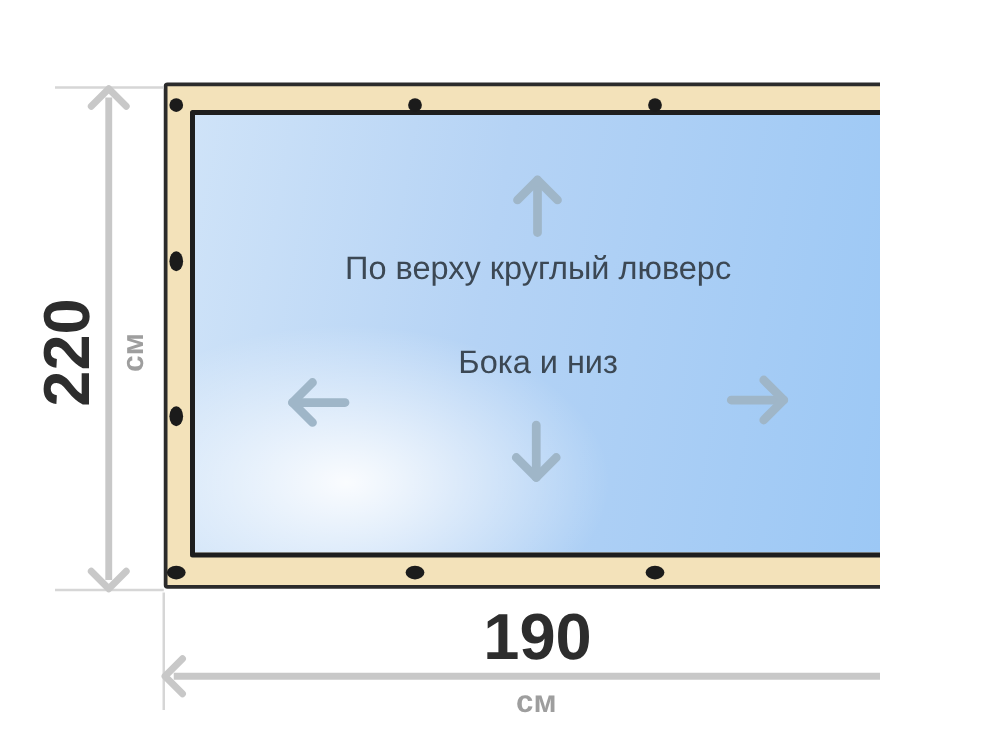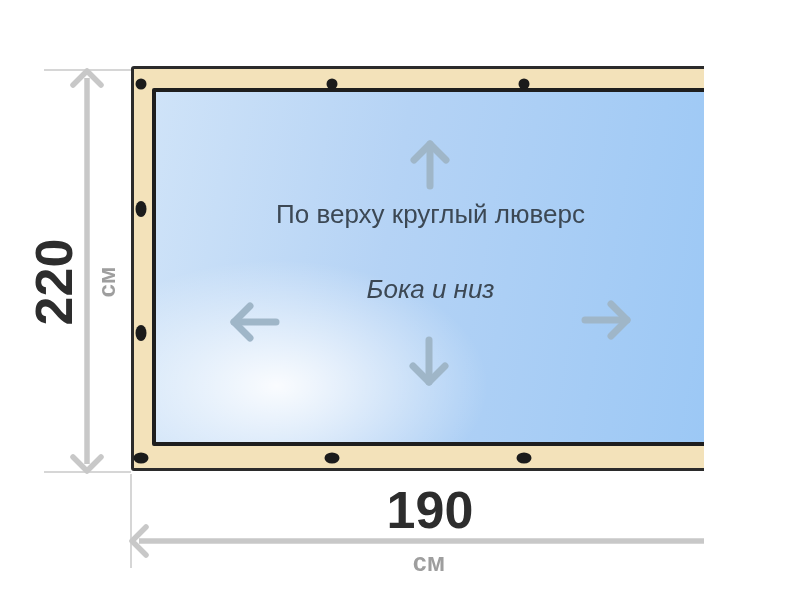--- a/index.html
+++ b/index.html
@@ -59,21 +59,21 @@
   .note {
     position: absolute;
     left: 152px;
     width: 557px;
     text-align: center;
     color: var(--note-text, #3c4854);
     font-size: 26px;
     line-height: 34px;
   }
   .note-top    { top: 197px; }
-  .note-middle { top: 272px; font-style: italic; }
+  .note-middle { top: 272px; }
 
   
   .dim-svg { position: absolute; left: 0; top: 0; pointer-events: none; }
   .dim-svg .ext  { stroke: var(--extension-line, #d6d6d6); stroke-width: 2; }
   .dim-svg .dim  { stroke: var(--dimension-line, #c8c8c8); stroke-width: 5.5; }
   .dim-svg .head { fill: none; stroke: var(--dimension-line, #c8c8c8); stroke-width: 5.5;
                    stroke-linecap: round; stroke-linejoin: round; }
 
   .dim-label {
     position: absolute;

